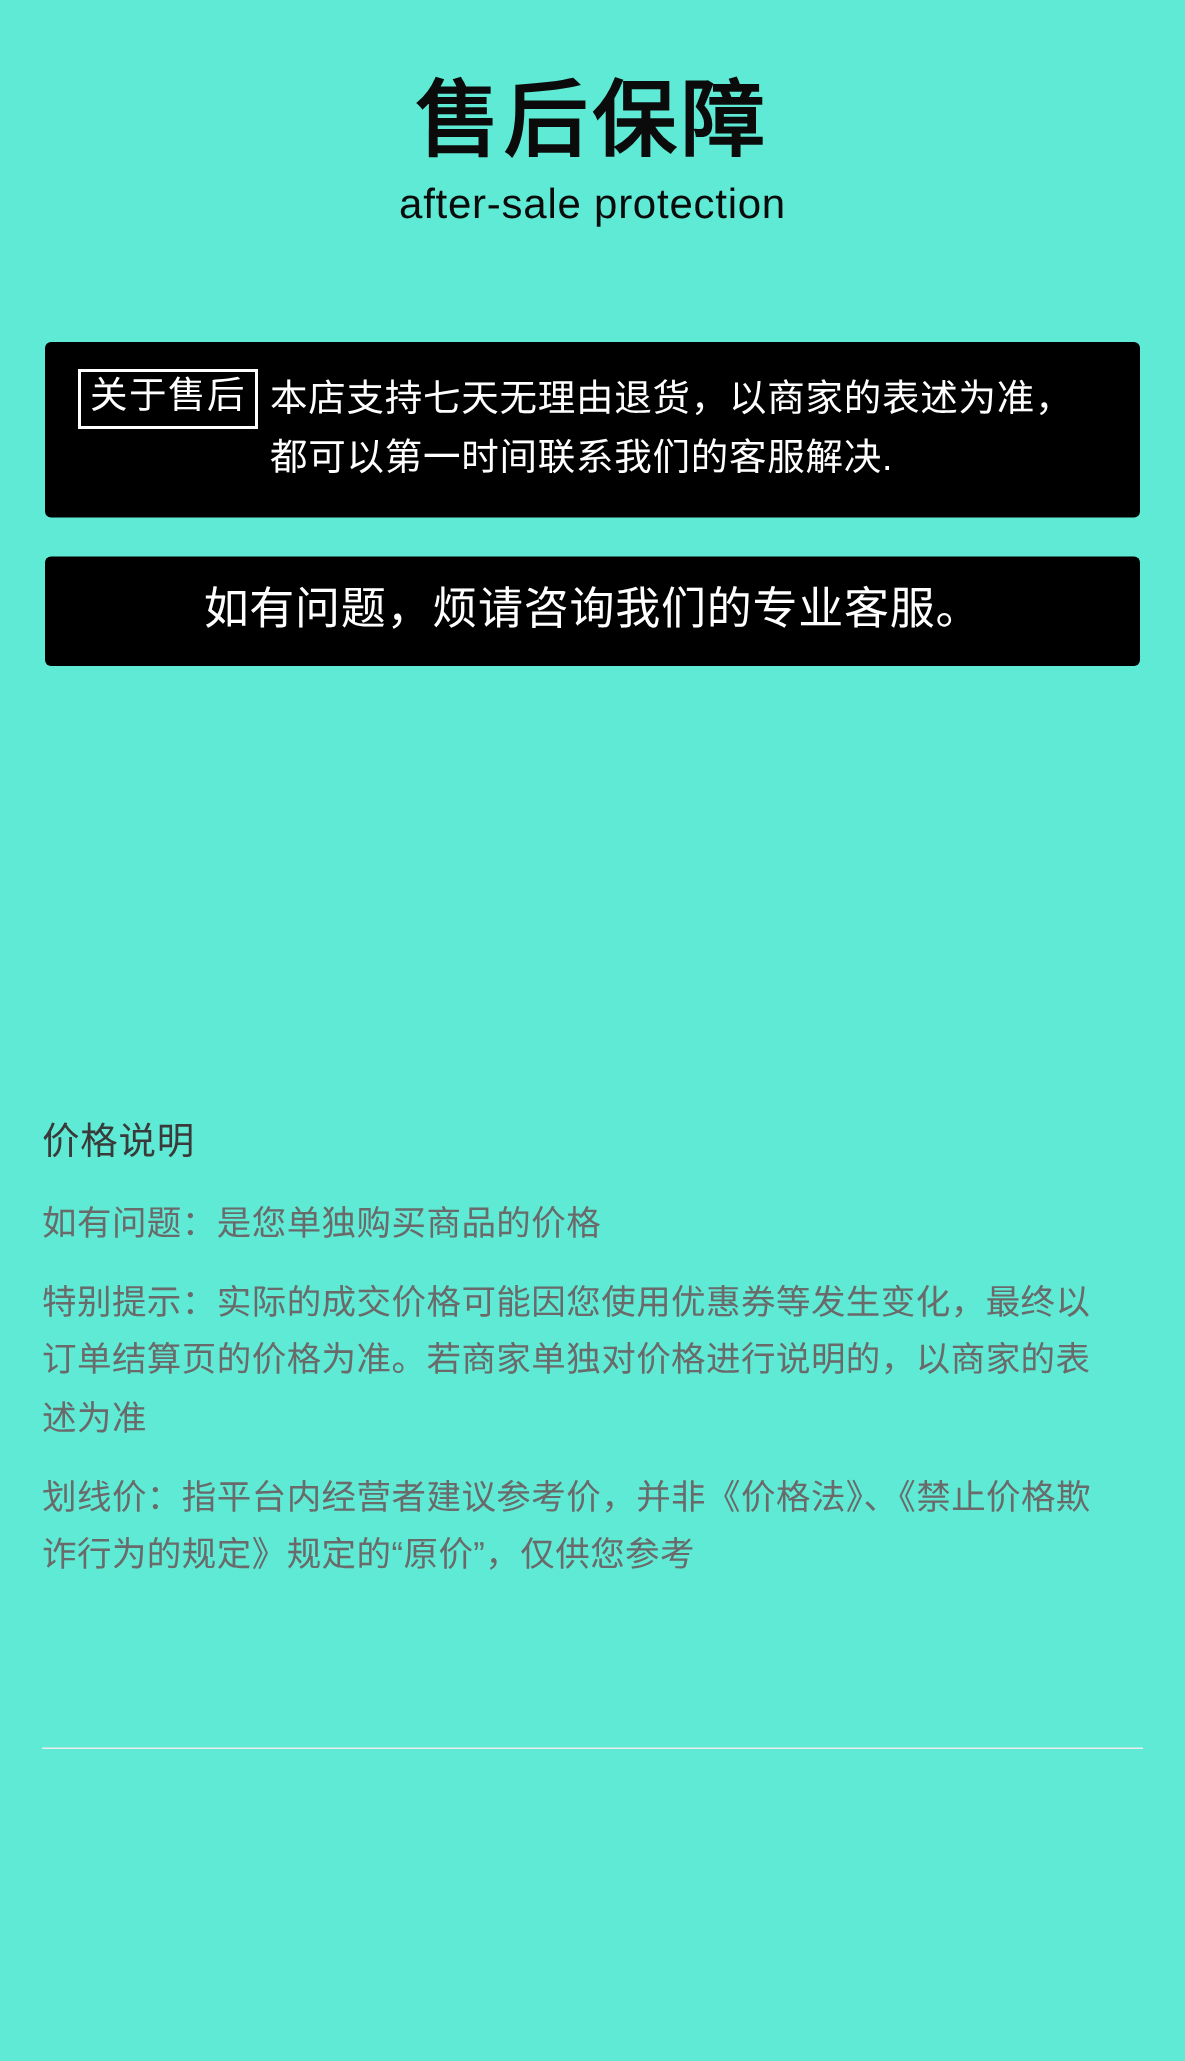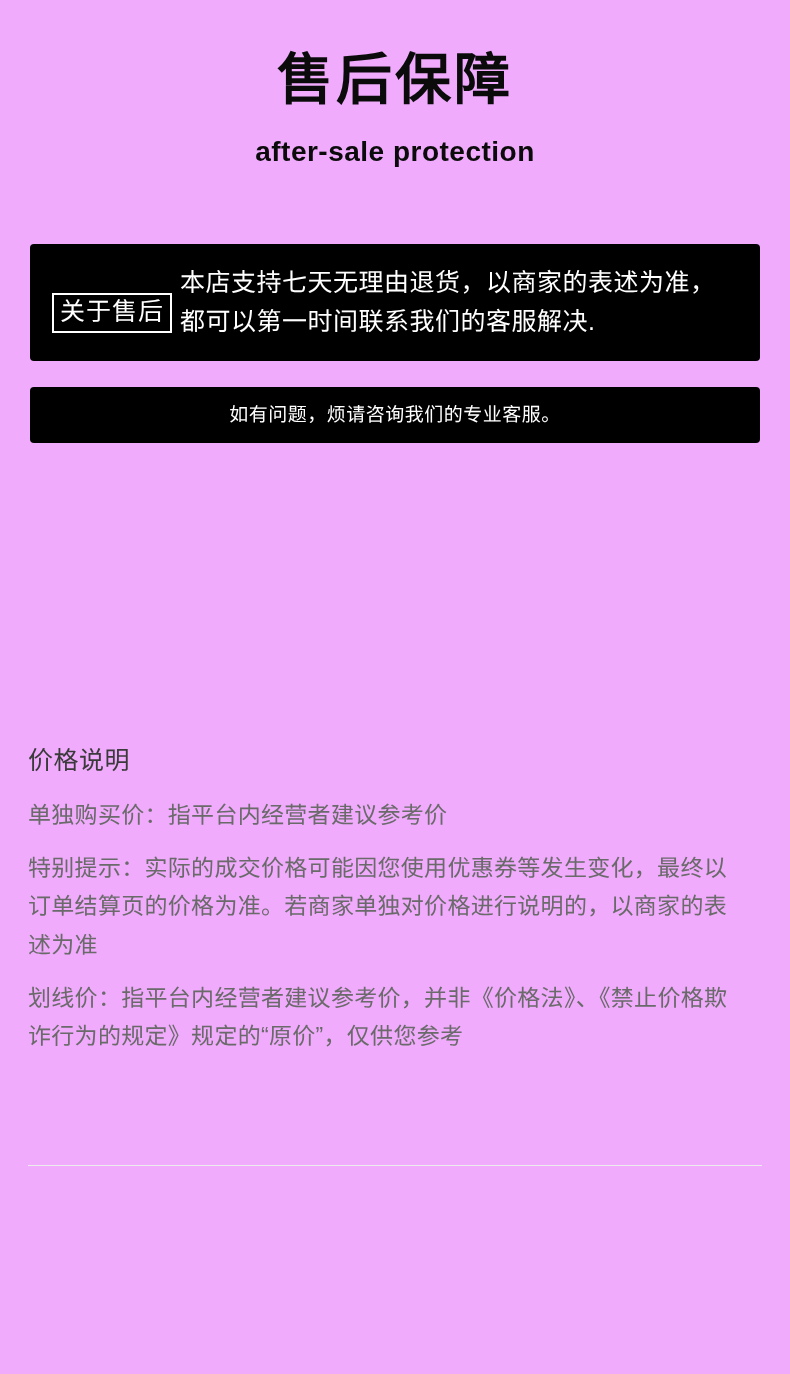--- a/index.html
+++ b/index.html
@@ -13,40 +13,40 @@
     font-family: "Liberation Sans", "DejaVu Sans", sans-serif;
     color: #000;
     position: relative;
     overflow: hidden;
   }
 
   .page {
     width: 790px;
     height: 1374px;
     position: relative;
-    background: #f0abfc;
+    background: #5eead4;
   }
 
   
   .header {
     padding-top: 48px;
     text-align: center;
   }
   .header .title-cn {
     font-size: 56px;
     font-weight: 700;
     letter-spacing: 3px;
     line-height: 1.15;
     color: #0b0b0b;
   }
   .header .title-en {
     font-size: 28px;
-    font-weight: 700;
+    font-weight: 400;
     letter-spacing: 0.5px;
-    margin-top: 24px;
+    margin-top: 8px;
     color: #0b0b0b;
   }
 
   
   .notices {
     margin: 0 auto;
     padding-top: 76px;
     width: 730px;
   }
   .notice {
@@ -63,38 +63,37 @@
     flex: 0 0 auto;
     border: 2px solid #fff;
     color: #fff;
     font-size: 25px;
     font-weight: 500;
     letter-spacing: 1px;
     padding: 1px 6px 3px 6px;
     line-height: 1.25;
     margin-right: 8px;
     white-space: nowrap;
-    margin-top: 31px;
   }
   .notice .text {
     flex: 1 1 auto;
     font-size: 25px;
     line-height: 1.55;
     letter-spacing: 0.5px;
     padding-top: 1px;
   }
   .notice.centered {
     justify-content: center;
     padding: 12px 22px 14px 22px;
     margin-bottom: 0;
   }
   .notice.centered .text {
     flex: 0 1 auto;
     text-align: center;
-    font-size: 19px;
+    font-size: 30px;
   }
 
   
   .price-section {
     position: absolute;
     left: 0;
     top: 740px;
     width: 756px;
     box-sizing: border-box;
     padding: 0 28px;
@@ -142,19 +141,19 @@
 
 
     <div class="notice centered">
       <span class="text">如有问题，烦请咨询我们的专业客服。</span>
     </div>
 
   </div>
 
   <div class="price-section">
     <div class="sec-title">价格说明</div>
-    <div class="price-row">单独购买价：指平台内经营者建议参考价</div>
+    <div class="price-row">如有问题：是您单独购买商品的价格</div>
     <div class="price-row">特别提示：实际的成交价格可能因您使用优惠券等发生变化，最终以订单结算页的价格为准。若商家单独对价格进行说明的，以商家的表述为准</div>
     <div class="price-row">划线价：指平台内经营者建议参考价，并非《价格法》、《禁止价格欺诈行为的规定》规定的“原价”，仅供您参考</div>
     <div class="divider"></div>
   </div>
 
 </div>
 
 </body></html>

